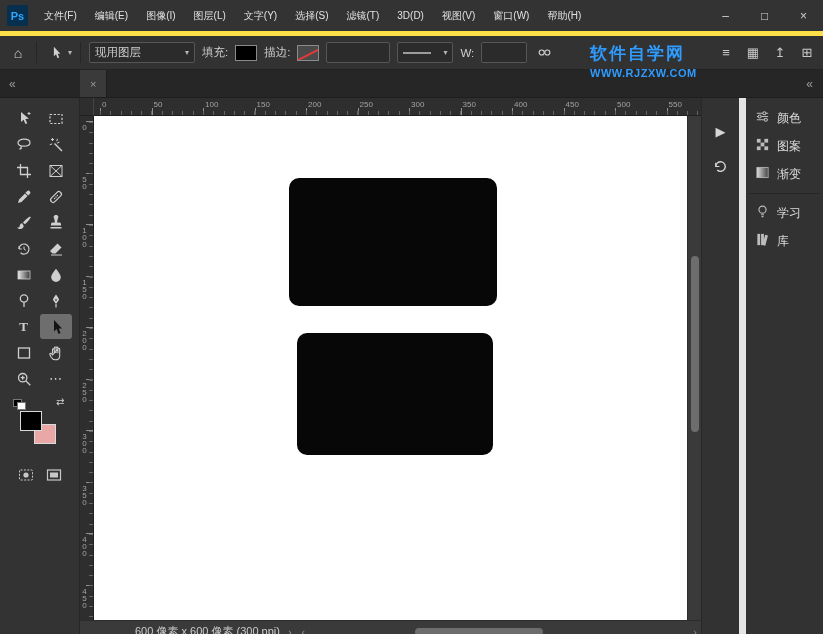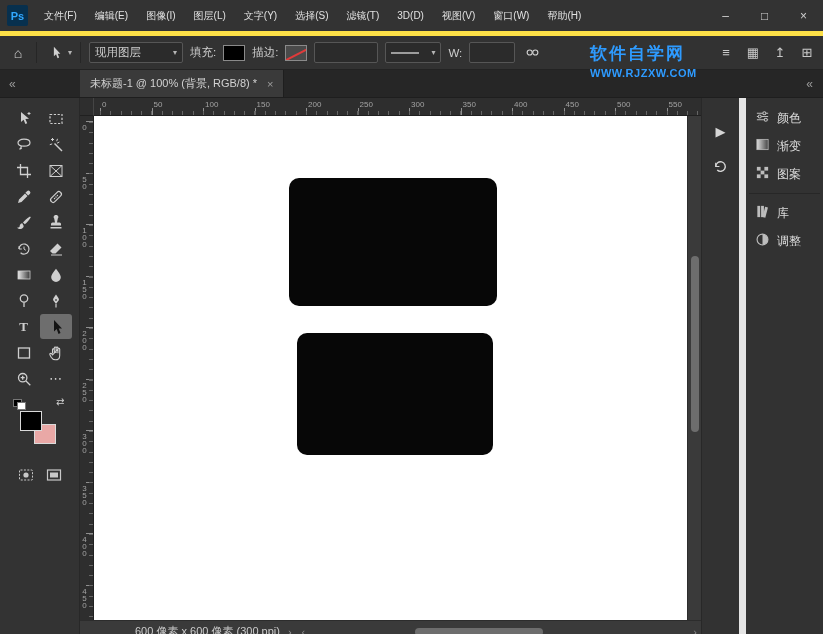--- a/index.html
+++ b/index.html
@@ -18,21 +18,21 @@
   
   .optionsbar { height:34px; display:flex; align-items:center; background:#323232; border-bottom:1px solid #232323; padding:0 8px; gap:7px; font-size:11.5px; color:#cfcfcf; }
   .opt-icon { display:inline-flex; align-items:center; justify-content:center; width:20px; color:#d0d0d0; }
   .opt-icon svg { width:15px; height:15px; }
   .glyph { font-size:13px; line-height:1; }
   .sep { width:1px; align-self:stretch; margin:6px 1px; background:#262626; }
   .opt-tool { display:inline-flex; align-items:center; gap:3px; color:#d0d0d0; }
   .opt-tool svg { width:13px; height:13px; }
   .caret { font-size:8px; color:#b5b5b5; }
   .combo { display:inline-flex; align-items:center; justify-content:space-between; height:21px; background:#2b2b2b; border:1px solid #565656; border-radius:2px; padding:0 5px; font-size:11.5px; }
-  .select-combo { width:94px; }
+  .select-combo { width:106px; }
   .line-combo { width:56px; }
   .line-sample { width:28px; height:2px; background:#9c9c9c; }
   .opt-label { color:#cfcfcf;text-align:right; }
   .swatch { width:22px; height:16px; border:1px solid #8a8a8a; display:inline-block; }
   .stroke-swatch { background:#4a4a4a; position:relative; overflow:hidden; }
   .stroke-swatch::after { content:""; position:absolute; left:-3px; top:6px; width:34px; height:2px; background:#e03a3a; transform:rotate(-27deg); }
   .field { height:21px; background:#2b2b2b; border:1px solid #565656; border-radius:2px; }
   .stroke-width-field { width:64px; }
   .w-field { width:46px; }
   .opt-right { margin-left:auto; display:flex; gap:11px; align-items:center; }
@@ -179,21 +179,20 @@
           <span class="glyph">⊞</span>
         </span>
       </div>
   </div>
 
   <div class="tabrow">
     <div class="tab-left">
       <span>«</span>
     </div>
     <div class="tab">
-      <span class="tab-title">未标题-1 @ 100% (背景, RGB/8) *</span>
       <span class="tab-close">×</span>
     </div>
     <div class="tab-fill"></div>
     <div class="tab-right">
       <span>«</span>
     </div>
   </div>
 
   <div class="main">
 
@@ -431,57 +430,57 @@
         <div class="panel-item">
           <span><svg viewBox="0 0 16 16" stroke="currentColor" fill="none" stroke-width="1.1">
               <path d="M2 4.5h12M2 8h12M2 11.5h12"></path>
               <circle cx="10" cy="4.5" r="1.6" fill="#323232"></circle>
               <circle cx="5" cy="8" r="1.6" fill="#323232"></circle>
               <circle cx="11.5" cy="11.5" r="1.6" fill="#323232"></circle>
             </svg></span>
           <span>颜色</span>
         </div>
         <div class="panel-item">
+          <span><svg viewBox="0 0 16 16" fill="currentColor">
+              <rect x="2" y="2" width="4" height="4"></rect>
+              <rect x="10" y="2" width="4" height="4"></rect>
+              <rect x="6" y="6" width="4" height="4"></rect>
+              <rect x="2" y="10" width="4" height="4"></rect>
+              <rect x="10" y="10" width="4" height="4"></rect>
+            </svg></span>
+          <span>图案</span>
+        </div>
+        <div class="panel-item">
           <span><svg viewBox="0 0 16 16">
               <defs>
                 <linearGradient id="g-pnl" x1="0" y1="0" x2="1" y2="0">
                   <stop offset="0" stop-color="#dddddd"></stop>
                   <stop offset="1" stop-color="#444444"></stop>
                 </linearGradient>
               </defs>
               <rect x="2" y="2.5" width="12" height="11" fill="url(#g-pnl)" stroke="currentColor" stroke-width="0.8"></rect>
             </svg></span>
           <span>渐变</span>
         </div>
+        <div class="panel-divider"></div>
         <div class="panel-item">
-          <span><svg viewBox="0 0 16 16" fill="currentColor">
-              <rect x="2" y="2" width="4" height="4"></rect>
-              <rect x="10" y="2" width="4" height="4"></rect>
-              <rect x="6" y="6" width="4" height="4"></rect>
-              <rect x="2" y="10" width="4" height="4"></rect>
-              <rect x="10" y="10" width="4" height="4"></rect>
-            </svg></span>
-          <span>图案</span>
-        </div>
-        <div class="panel-divider"></div>
+          <span><svg viewBox="0 0 16 16" fill="none" stroke="currentColor" stroke-width="1.2">
+              <circle cx="8" cy="6" r="3.8"></circle>
+              <path d="M6.5 11.5h3M7 13.5h2"></path>
+            </svg></span>
+          <span>学习</span>
+        </div>
         <div class="panel-item">
           <span><svg viewBox="0 0 16 16" fill="currentColor">
               <rect x="2.5" y="2" width="3" height="12"></rect>
               <rect x="6.5" y="2" width="3" height="12"></rect>
               <path d="M10.8 2.8l3 .8-2.8 11-3-.8z"></path>
             </svg></span>
           <span>库</span>
         </div>
-        <div class="panel-item">
-          <span><svg viewBox="0 0 16 16">
-              <circle cx="8" cy="8" r="5.8" fill="none" stroke="currentColor" stroke-width="1.2"></circle>
-              <path d="M8 2.2a5.8 5.8 0 0 1 0 11.6z" fill="currentColor"></path>
-            </svg></span>
-          <span>调整</span>
-        </div>
       </div>
   </div>
 
   <div class="watermark" id="watermark" style="color: rgb(46, 155, 255);">
     <div class="wm1">软件自学网</div>
     <div class="wm2">WWW.RJZXW.COM</div>
   </div>
 
 </div>
 

